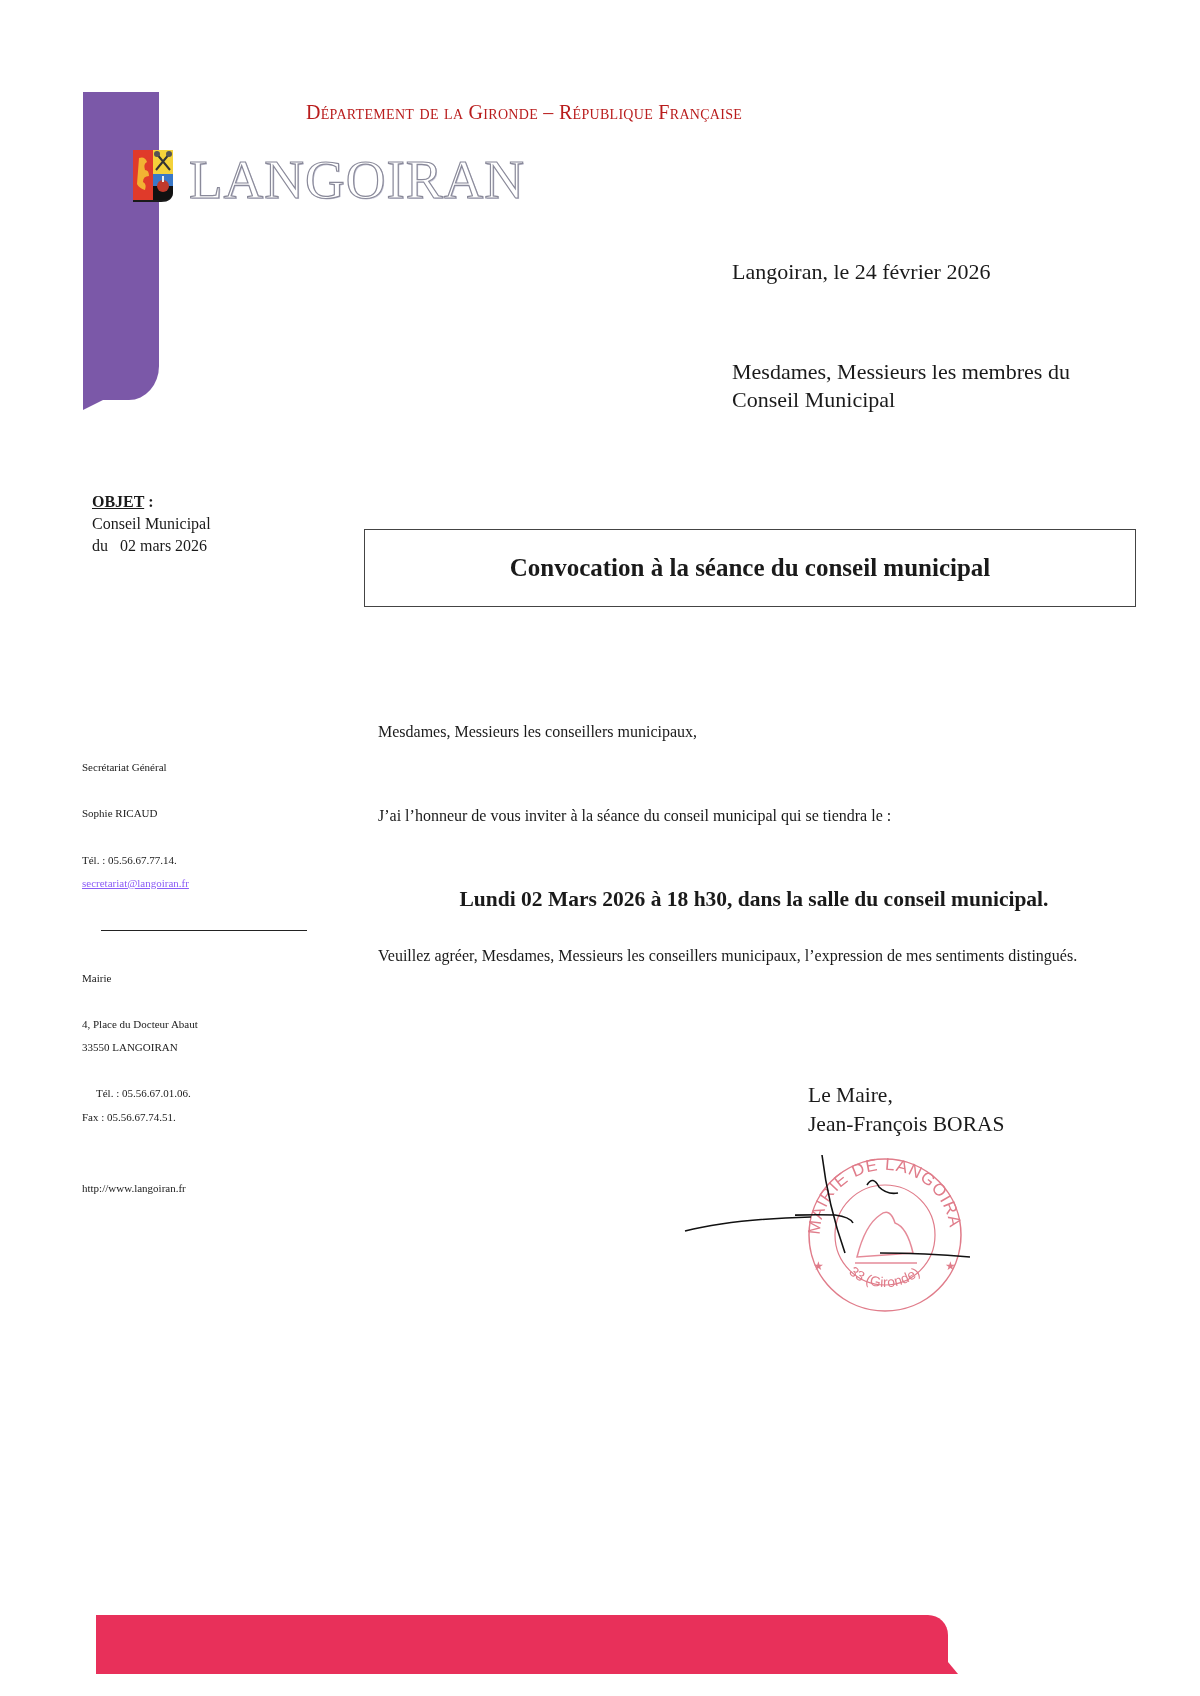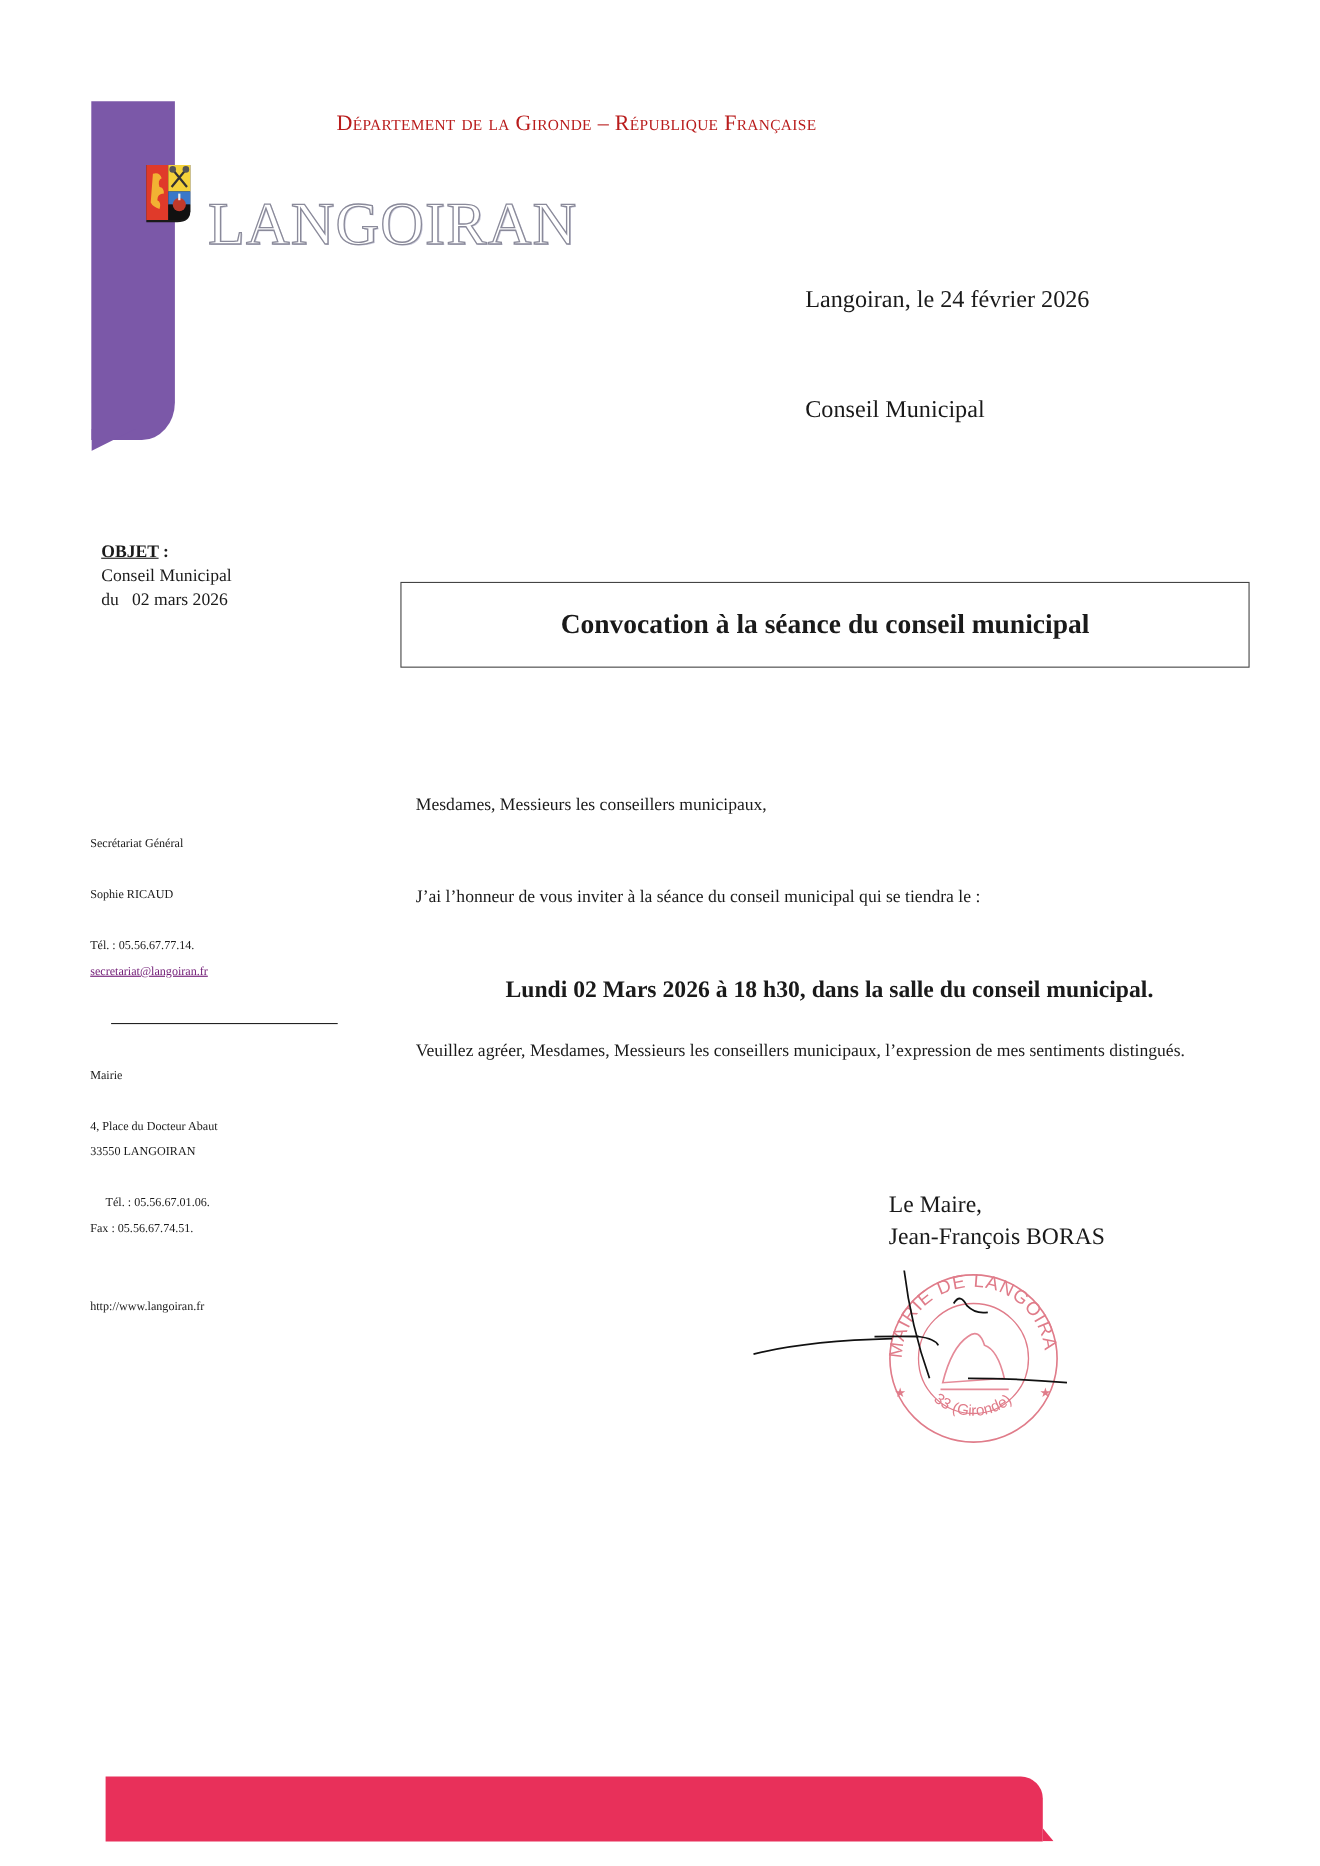--- a/index.html
+++ b/index.html
@@ -26,34 +26,33 @@
   }
   .shield {
     left: 131px; top: 148px; width: 44px; height: 56px;
   }
   .town-name {
     left: 189px; top: 148px; font-size: 55px; letter-spacing: 1px;
     color: #ffffff; white-space: nowrap;
     -webkit-text-stroke: 1.2px #8a8a9a;
     text-shadow: 1px 1px 0 #c8c8d8;
     font-family: "Liberation Serif", serif;
-    margin-top: 24px;
   }
   .date-line { left: 732px; top: 259px; font-size: 22px; white-space: nowrap; }
   .recipient { left: 732px; top: 358px; font-size: 22px; line-height: 28px; }
   .objet { left: 92px; top: 491px; font-size: 16px; line-height: 22px; }
   .objet .objet-label { font-weight: bold; text-decoration: underline; }
   .subject-box {
     left: 364px; top: 529px; width: 772px; height: 78px;
     border: 1.5px solid #444; box-sizing: border-box;
     display: flex; align-items: center; justify-content: center;
   }
   .subject-title { font-size: 25px; font-weight: bold; font-family: "Liberation Serif", serif; }
   .sidebar { left: 82px; font-size: 11px; line-height: 23px; }
-  .email { color: #701a75; text-decoration: underline; }
+  .email { color: #8b5cf6; text-decoration: underline; }
   .divider { left: 101px; top: 930px; width: 206px; height: 0; border-top: 1.5px solid #222; }
   .body-text { left: 378px; width: 752px; font-size: 16px; line-height: 27px; }
   .justify { text-align: justify; text-align-last: left; }
   .meeting-line { left: 378px; top: 887px; width: 752px; text-align: center; font-size: 21.5px; font-weight: bold; }
   .signature-block { left: 808px; top: 1081px; font-size: 21.5px; line-height: 29px; }
   .stamp { left: 795px; top: 1145px; width: 180px; height: 180px; }
   .pink-bar {
     left: 96px; top: 1615px; width: 852px; height: 59px;
     background: #e8305a;
     border-top-right-radius: 20px 20px;
@@ -81,20 +80,21 @@
   <rect x="22" y="26" width="20" height="12" fill="#3a78c8"></rect>
   <path d="M22 38 H42 V44 Q42 52 32 52 H22 Z" fill="#111"></path>
   <circle cx="32" cy="38" r="6" fill="#c0392b"></circle>
   <rect x="31" y="28" width="2" height="6" fill="#eee"></rect>
 </svg>
 
 <div class="abs town-name">LANGOIRAN</div>
 
 <div class="abs date-line">Langoiran, le 24 février 2026</div>
 <div class="abs recipient">
+  <div>Mesdames, Messieurs les membres du</div>
   <div>Conseil Municipal</div>
 </div>
 
 <div class="abs objet">
   <div><span class="objet-label">OBJET</span><b> :</b></div>
   <div>Conseil Municipal</div>
   <div style="white-space: pre;">du   02 mars 2026</div>
 </div>
 
 <div class="abs subject-box">

